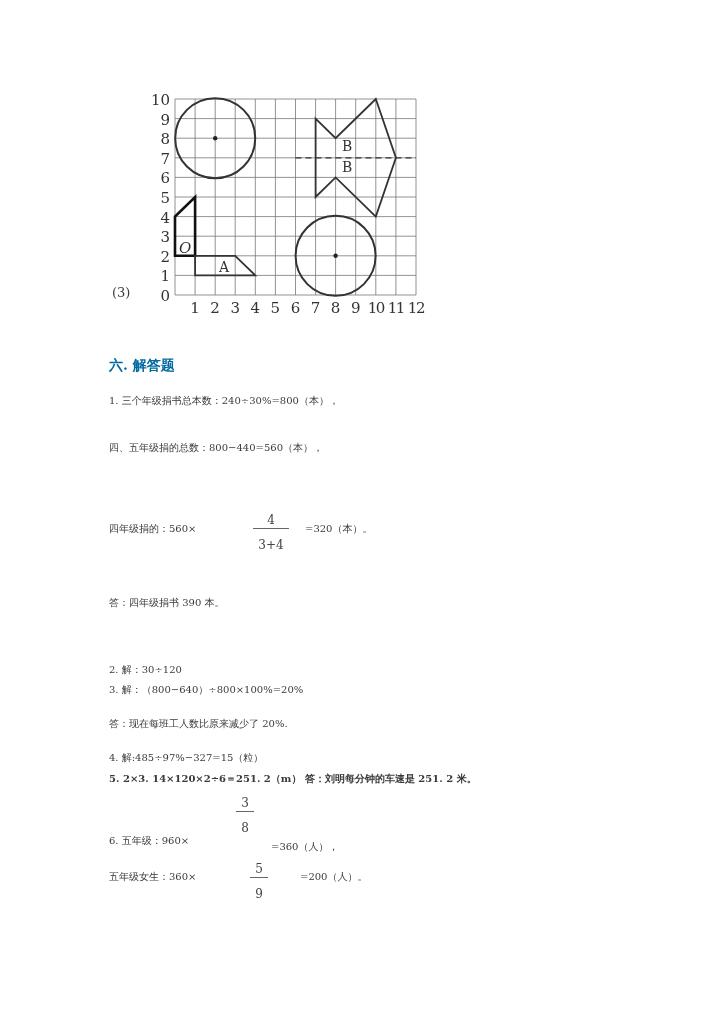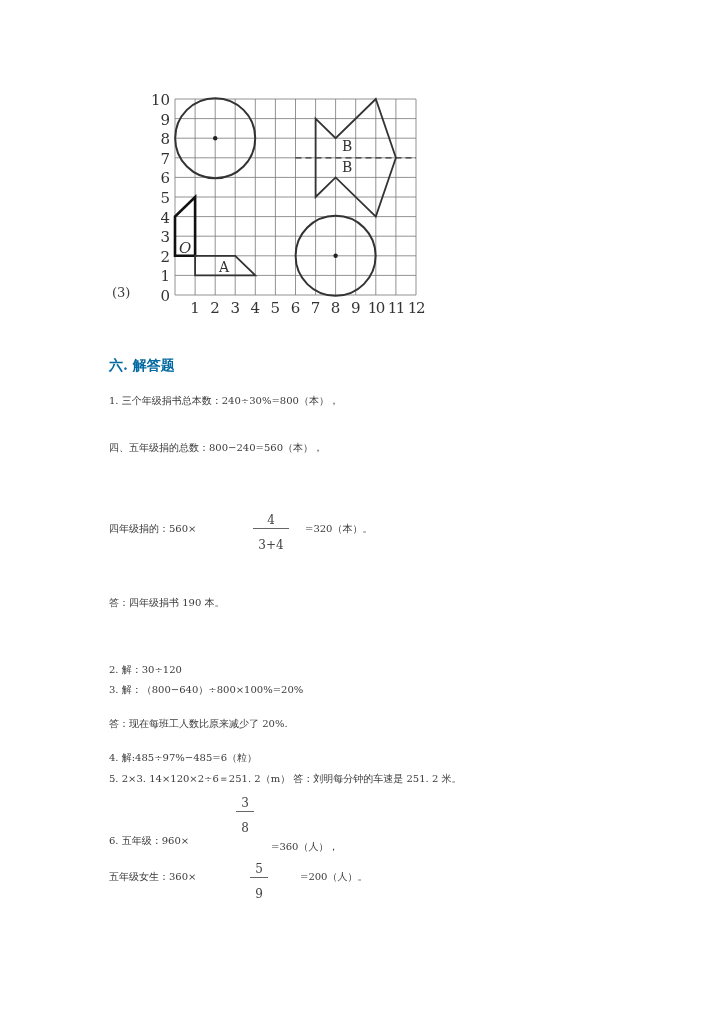--- a/index.html
+++ b/index.html
@@ -92,38 +92,38 @@
 </div>
 
 <div class="abs" style="left:179px; top:239px; font-size:15px; font-style:italic; color:#333;">O</div>
 <div class="abs" style="left:219px; top:259px; font-size:14px; color:#333;">A</div>
 <div class="abs" style="left:342px; top:138px; font-size:14px; color:#333;">B</div>
 <div class="abs" style="left:342px; top:159px; font-size:14px; color:#333;">B</div>
 
 <div class="abs heading" style="left:109px; top:357px;">六. 解答题</div>
 
 <div class="abs txt" style="left:109px; top:394px;">1. 三个年级捐书总本数：240÷30%=800（本），</div>
-<div class="abs txt" style="left:109px; top:441px;">四、五年级捐的总数：800−240=560（本），</div>
+<div class="abs txt" style="left:109px; top:441px;">四、五年级捐的总数：800−440=560（本），</div>
 
 <div class="abs txt" style="left:109px; top:522px;">四年级捐的：560×</div>
 <div class="frac" style="left:253px; top:513px; width:36px;">
   <span class="num">4</span>
   <span class="bar"></span>
   <span class="den">3+4</span>
 </div>
 <div class="abs txt" style="left:305px; top:522px;">=320（本）。</div>
 
-<div class="abs txt" style="left:109px; top:596px;">答：四年级捐书 190 本。</div>
+<div class="abs txt" style="left:109px; top:596px;">答：四年级捐书 390 本。</div>
 
 <div class="abs txt" style="left:109px; top:663px;">2. 解：30÷120</div>
 <div class="abs txt" style="left:109px; top:683px;">3. 解：（800−640）÷800×100%=20%</div>
 <div class="abs txt" style="left:109px; top:717px;">答：现在每班工人数比原来减少了 20%.</div>
 
-<div class="abs txt" style="left:109px; top:751px;">4. 解:485÷97%−485=6（粒）</div>
-<div class="abs txt" style="left:109px; top:772px;">5. 2×3. 14×120×2÷6＝251. 2（m） 答：刘明每分钟的车速是 251. 2 米。</div>
+<div class="abs txt" style="left:109px; top:751px;">4. 解:485÷97%−327=15（粒）</div>
+<div class="abs txt" style="left:109px; top:772px;font-weight:bold;">5. 2×3. 14×120×2÷6＝251. 2（m） 答：刘明每分钟的车速是 251. 2 米。</div>
 
 <div class="abs txt" style="left:109px; top:804px;margin-top:30px;">6. 五年级：960×</div>
 <div class="frac" style="left:236px; top:796px; width:18px;">
   <span class="num">3</span>
   <span class="bar"></span>
   <span class="den">8</span>
 </div>
 <div class="abs txt" style="left:271px; top:840px;">=360（人），</div>
 
 <div class="abs txt" style="left:109px; top:870px;">五年级女生：360×</div>

